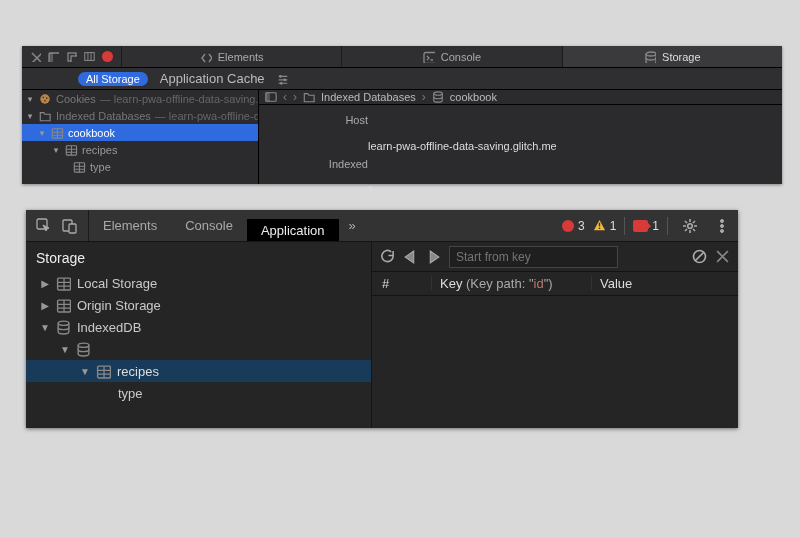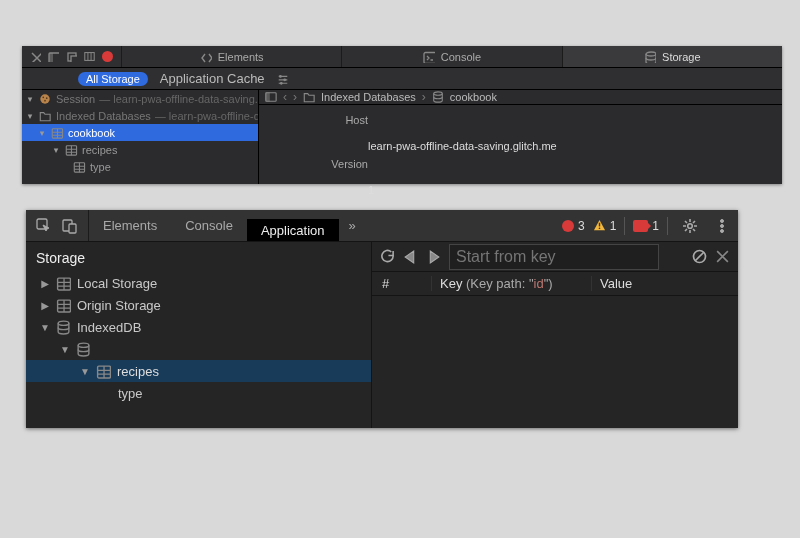--- a/index.html
+++ b/index.html
@@ -173,21 +173,21 @@
   .chrome .side .r.sel { background:#193b5a; color:#ddd; }
 
   .chrome .main2 { flex:1; display:flex; flex-direction:column; }
   .chrome .toolbar {
     height:30px; display:flex; align-items:center; gap:8px;
     padding:0 8px; border-bottom:1px solid #141414; color:#aaa;
   }
   .chrome .toolbar svg {width:15px;height:15px;stroke:#aaa;fill:none;}
   .chrome .toolbar input {
     flex:1; max-width:210px; background:#1f1f1f; border:1px solid #444;
-    color:#ccc; padding:3px 6px; font-size:16px;
+    color:#ccc; padding:3px 6px; font-size:12px;
   }
   .chrome .toolbar .sp { flex:1; }
   .chrome .thead {
     display:flex; height:24px; border-bottom:1px solid #141414;
     color:#ddd; align-items:center;
   }
   .chrome .thead .c1 { width:60px; padding-left:10px; border-right:1px solid #333; }
   .chrome .thead .c2 { width:160px; padding-left:8px; border-right:1px solid #333; }
   .chrome .thead .c2 .kp { color:#aaa; }
   .chrome .thead .c2 .id { color:#bd766f; }
@@ -351,21 +351,21 @@
       </svg>
   </div>
 
   <div class="body">
     <div class="tree">
       <div class="row head" style="padding-left:4px">
         <span class="tri">▾</span>
         <svg class="ic" viewBox="0 0 14 14">
             <use href="#svg-cookie"></use>
           </svg>
-        <span class="lbl">Session</span>
+        <span class="lbl">Cookies</span>
         <span class="lbl ell" style="color:#666"> — <span>learn-pwa-offline-data-saving.gl…</span></span>
       </div>
       <div class="row head" style="padding-left:4px">
         <span class="tri">▾</span>
         <svg class="ic" viewBox="0 0 14 14">
             <use href="#svg-folder"></use>
           </svg>
         <span class="lbl">Indexed Databases</span>
         <span class="lbl ell" style="color:#666"> — <span>learn-pwa-offline-dat…</span></span>
       </div>
@@ -407,21 +407,21 @@
             <use href="#svg-db"></use>
           </svg>
         <span>cookbook</span>
       </div>
       <div class="kvlist">
         <div class="kv">
             <span class="k">Host</span>
             <span class="v">learn-pwa-offline-data-saving.glitch.me</span>
           </div>
         <div class="kv">
-            <span class="k">Version</span>
+            <span class="k">Indexed</span>
             <span class="v">1</span>
           </div>
       </div>
     </div>
   </div>
 </div>
 
 <div class="chrome">
   <div class="bar">
     <div class="left">

